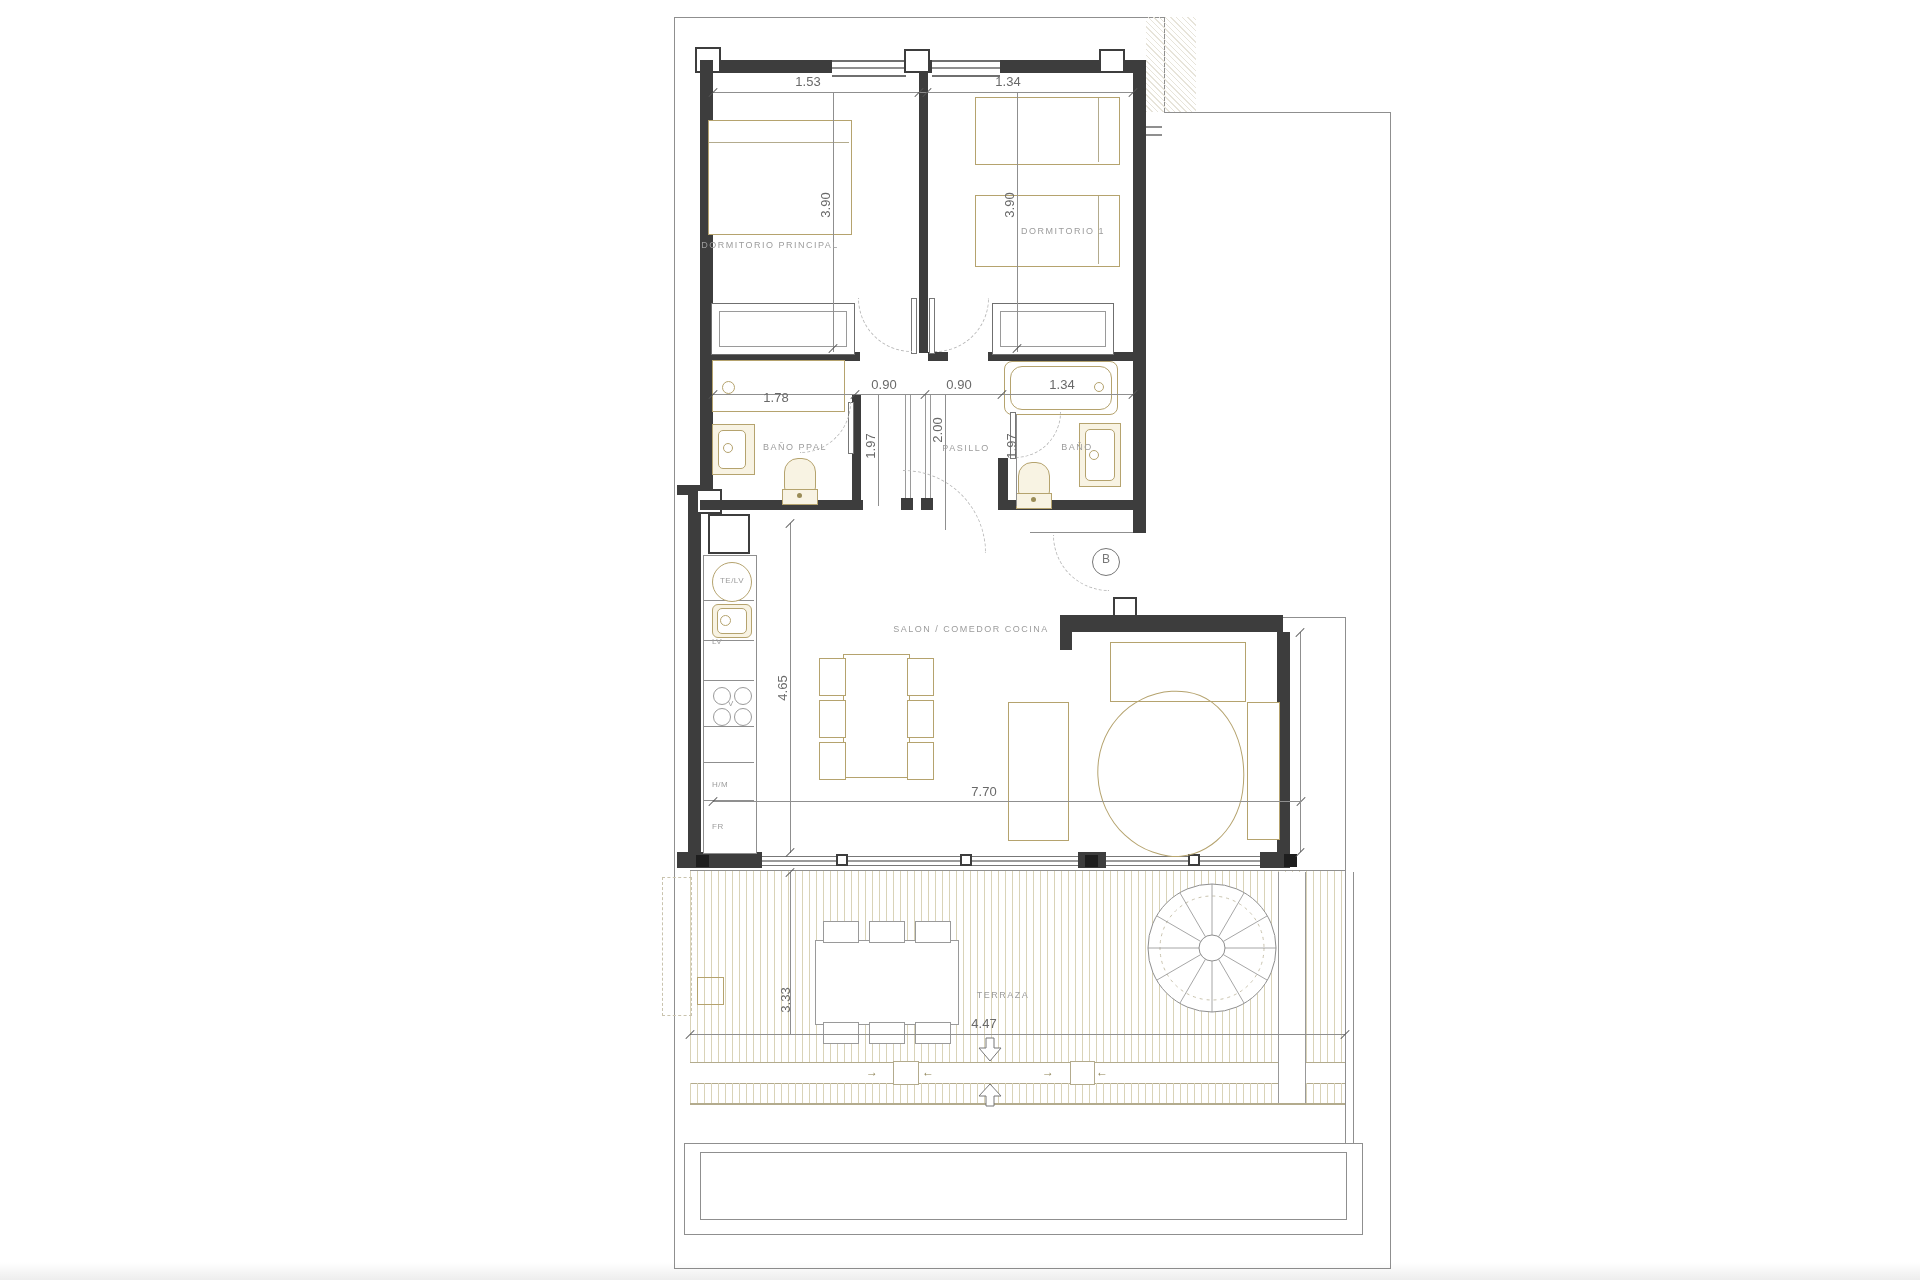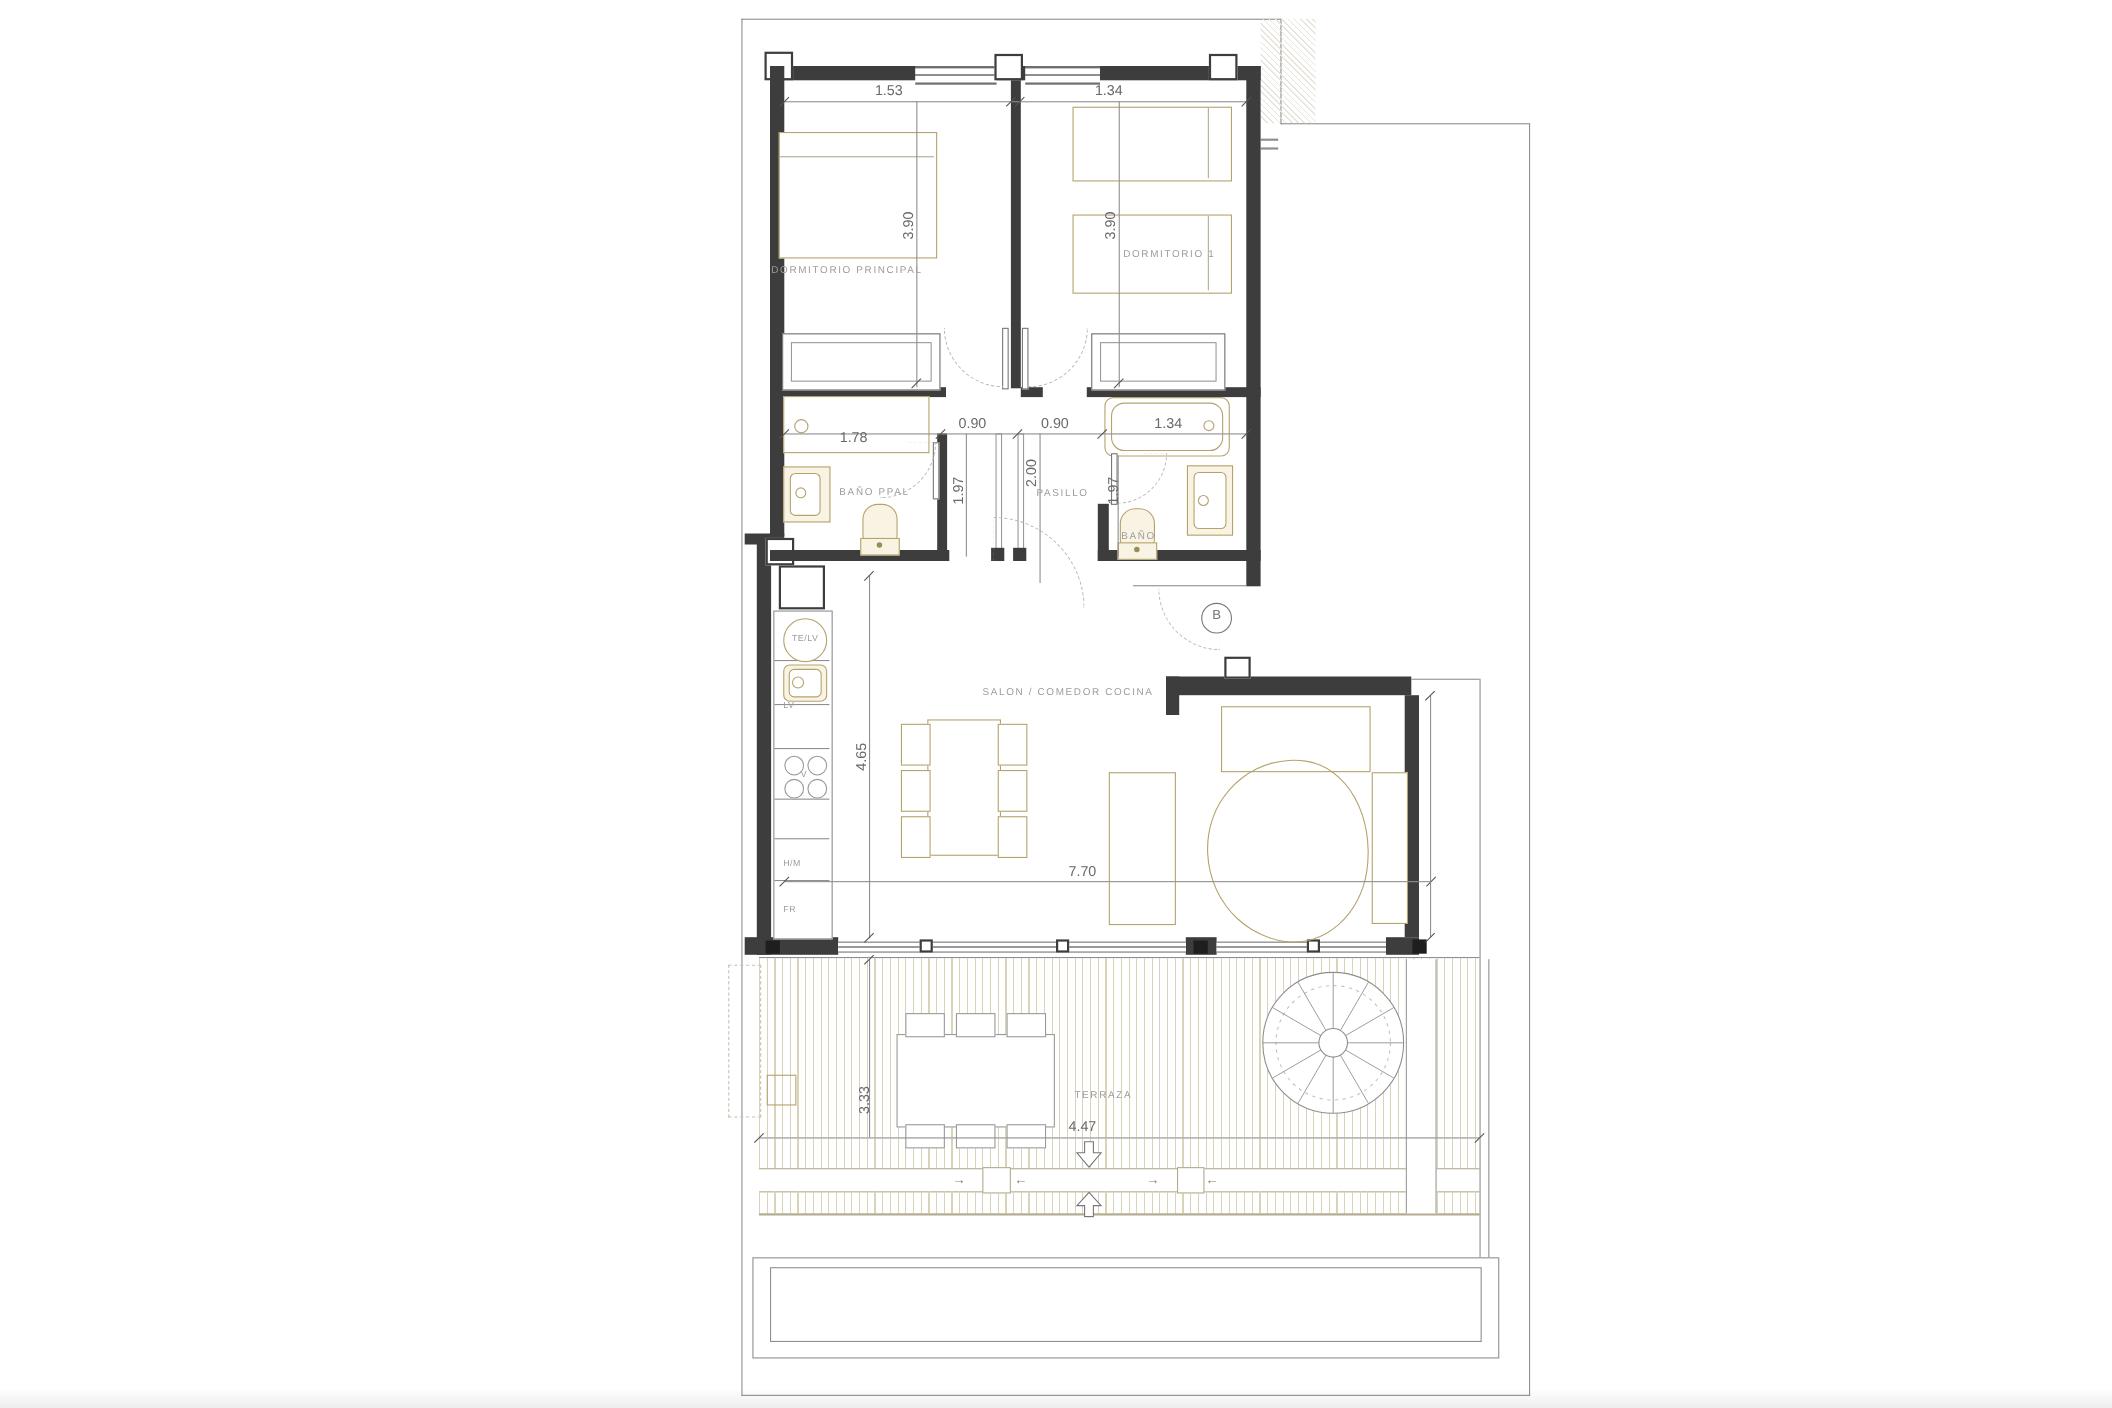--- a/index.html
+++ b/index.html
@@ -285,18 +285,18 @@
   <div class="dim rot" style="left:987px;top:438px;width:50px;">1.97</div>
   <div class="dim rot" style="left:758px;top:680px;width:50px;">4.65</div>
   <div class="dim" style="left:959px;top:784px;width:50px;">7.70</div>
   <div class="dim rot" style="left:761px;top:992px;width:50px;">3.33</div>
   <div class="dim" style="left:959px;top:1016px;width:50px;">4.47</div>
 
   <div class="rlabel" style="left:680px;top:240px;width:180px;">DORMITORIO PRINCIPAL</div>
   <div class="rlabel" style="left:973px;top:226px;width:180px;">DORMITORIO 1</div>
   <div class="rlabel" style="left:745px;top:442px;width:100px;">BAÑO PPAL</div>
   <div class="rlabel" style="left:916px;top:443px;width:100px;">PASILLO</div>
-  <div class="rlabel" style="left:995px;top:442px;width:80px;margin-top:40px;">BAÑO</div>
+  <div class="rlabel" style="left:1037px;top:442px;width:80px;">BAÑO</div>
   <div class="rlabel" style="left:871px;top:624px;width:200px;">SALON / COMEDOR COCINA</div>
   <div class="rlabel" style="left:953px;top:990px;width:100px;">TERRAZA</div>
 
   <div class="fade" style="left:0;top:1262px;width:1920px;height:18px;"></div>
 </div>
 
 </body></html>

